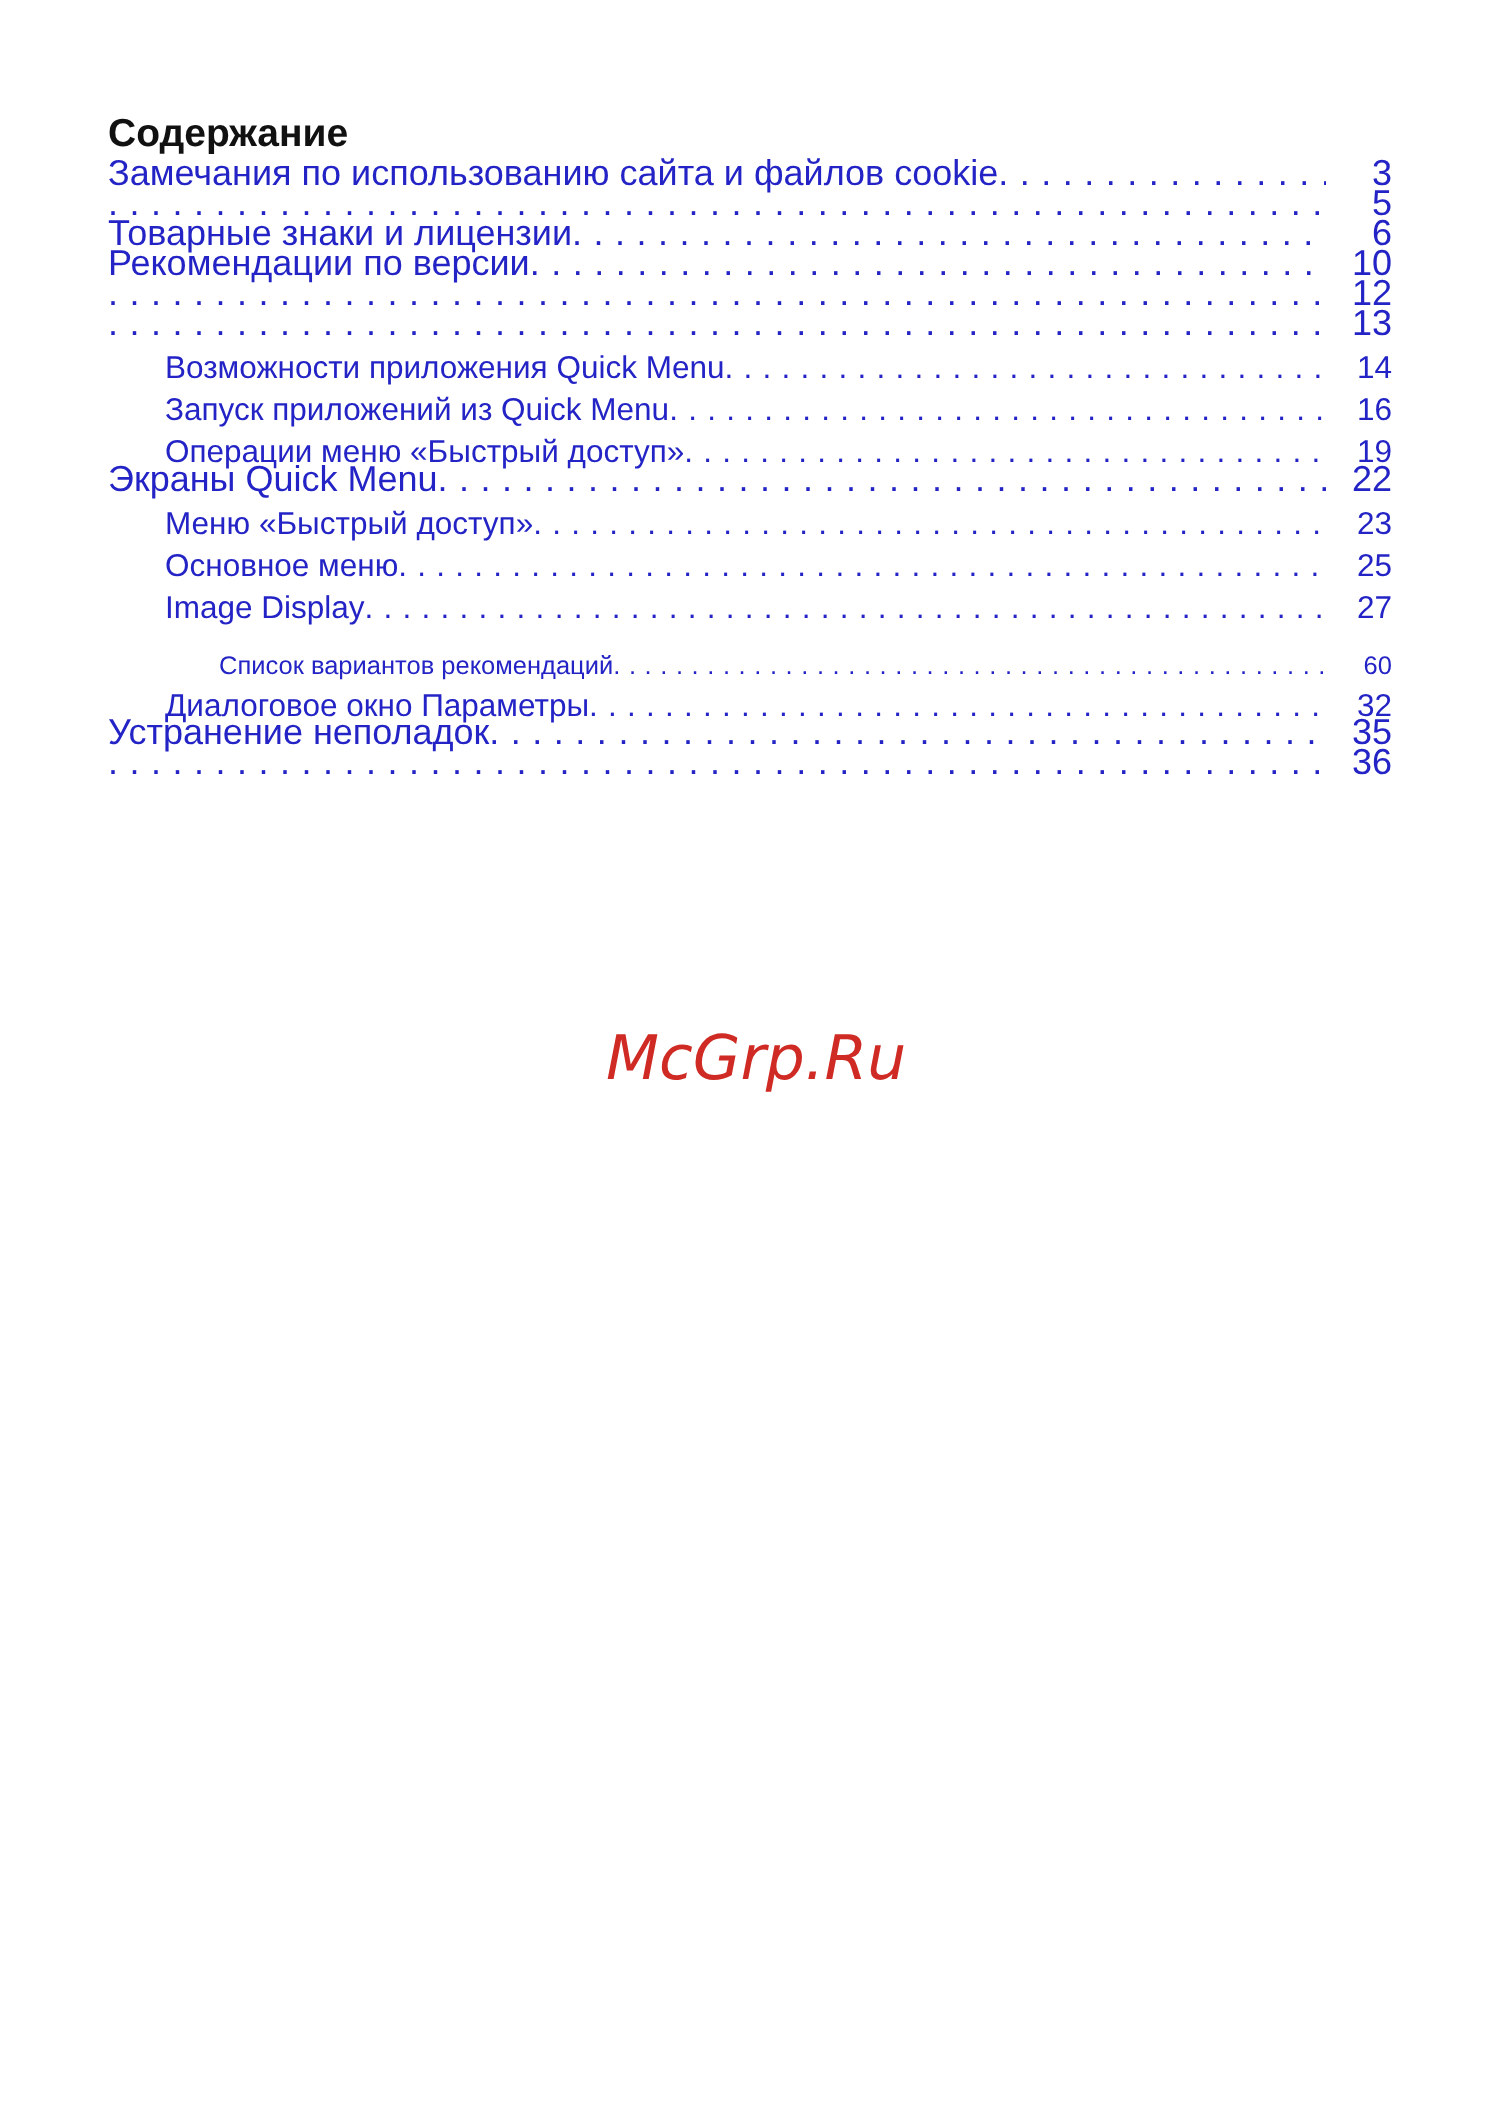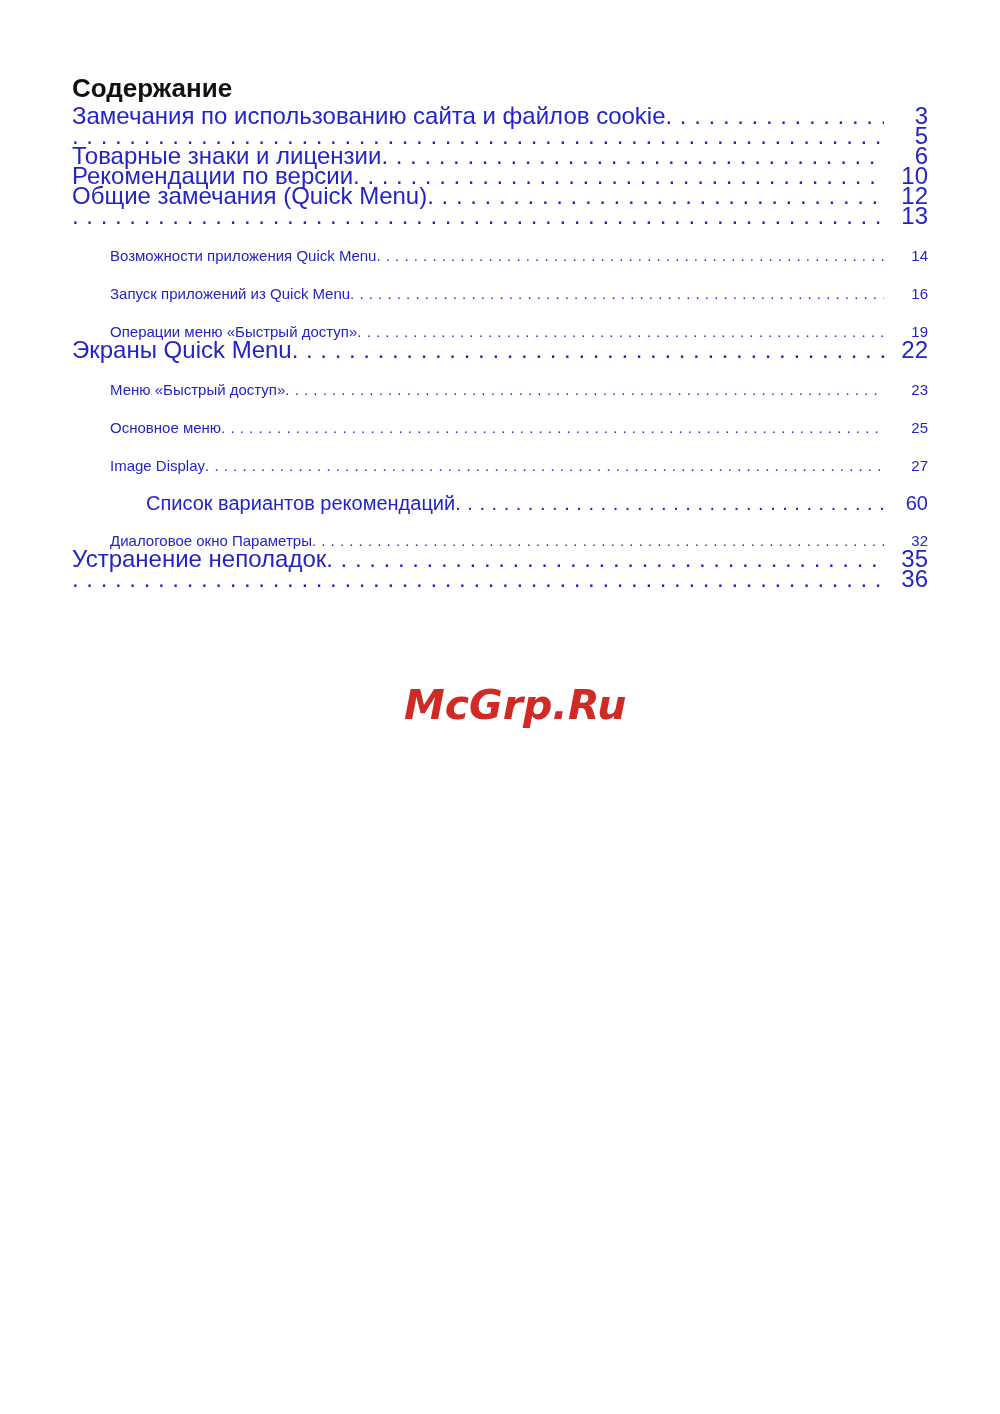--- a/index.html
+++ b/index.html
@@ -30,22 +30,22 @@
 
   .toc-list { margin-top: 4px; }
 
   .row {
     display: flex;
     align-items: baseline;
     color: var(--blue, #2424c6);
   }
 
   .lvl1 { font-size: 24px;   line-height: 20px; }
-  .lvl2 { font-size: 15px;   line-height: 17px; margin-top: 21px; padding-left: 38px; }
-  .lvl3 { font-size: 20px; line-height: 15px; margin-top: 22px; padding-left: 74px; }
+  .lvl2 { font-size: 21px;   line-height: 17px; margin-top: 11px; padding-left: 38px; }
+  .lvl3 { font-size: 17px; line-height: 15px; margin-top: 22px; padding-left: 74px; }
 
   .label { white-space: nowrap; }
 
   .leader {
     flex: 1;
     overflow: hidden;
     white-space: nowrap;
     margin-right: 10px;
     word-spacing: 1px;
   }
@@ -56,21 +56,21 @@
     white-space: nowrap;
   }
 
   .watermark {
     position: absolute;
     left: 404px;
     top: 682px;
     z-index: 5;
     font-family: "DejaVu Sans", sans-serif;
     font-style: italic;
-    font-weight: bold;
+    font-weight: normal;
     font-size: 41px;
     line-height: 46px;
     color: var(--red, #cf2b24);
     white-space: nowrap;
   }
 </style>
 </head>
 <body>
 
 <div class="page" style="--bg: #ffffff; --title: #111111; --blue: #2424c6; --red: #cf2b24;">
@@ -97,21 +97,20 @@
         <span class="pagenum">6</span>
       </div>
 
       <div class="row lvl1">
         <span class="label">Рекомендации по версии</span>
         <span class="leader">. . . . . . . . . . . . . . . . . . . . . . . . . . . . . . . . . . . . . . . . . . . . . . . . . . . . . . . . . . . . . . . . . . . . . . . . . . . . . . . . . . . . . . . . . . . . . . . . . . . . . . . . . . . . . . . . . . . . . . . . </span>
         <span class="pagenum">10</span>
       </div>
 
       <div class="row lvl1">
-        <span class="label">Общие замечания (Quick Menu)</span>
         <span class="leader">. . . . . . . . . . . . . . . . . . . . . . . . . . . . . . . . . . . . . . . . . . . . . . . . . . . . . . . . . . . . . . . . . . . . . . . . . . . . . . . . . . . . . . . . . . . . . . . . . . . . . . . . . . . . . . . . . . . . . . . . </span>
         <span class="pagenum">12</span>
       </div>
 
       <div class="row lvl1">
         <span class="leader">. . . . . . . . . . . . . . . . . . . . . . . . . . . . . . . . . . . . . . . . . . . . . . . . . . . . . . . . . . . . . . . . . . . . . . . . . . . . . . . . . . . . . . . . . . . . . . . . . . . . . . . . . . . . . . . . . . . . . . . . </span>
         <span class="pagenum">13</span>
       </div>
 
       <div class="row lvl2">

